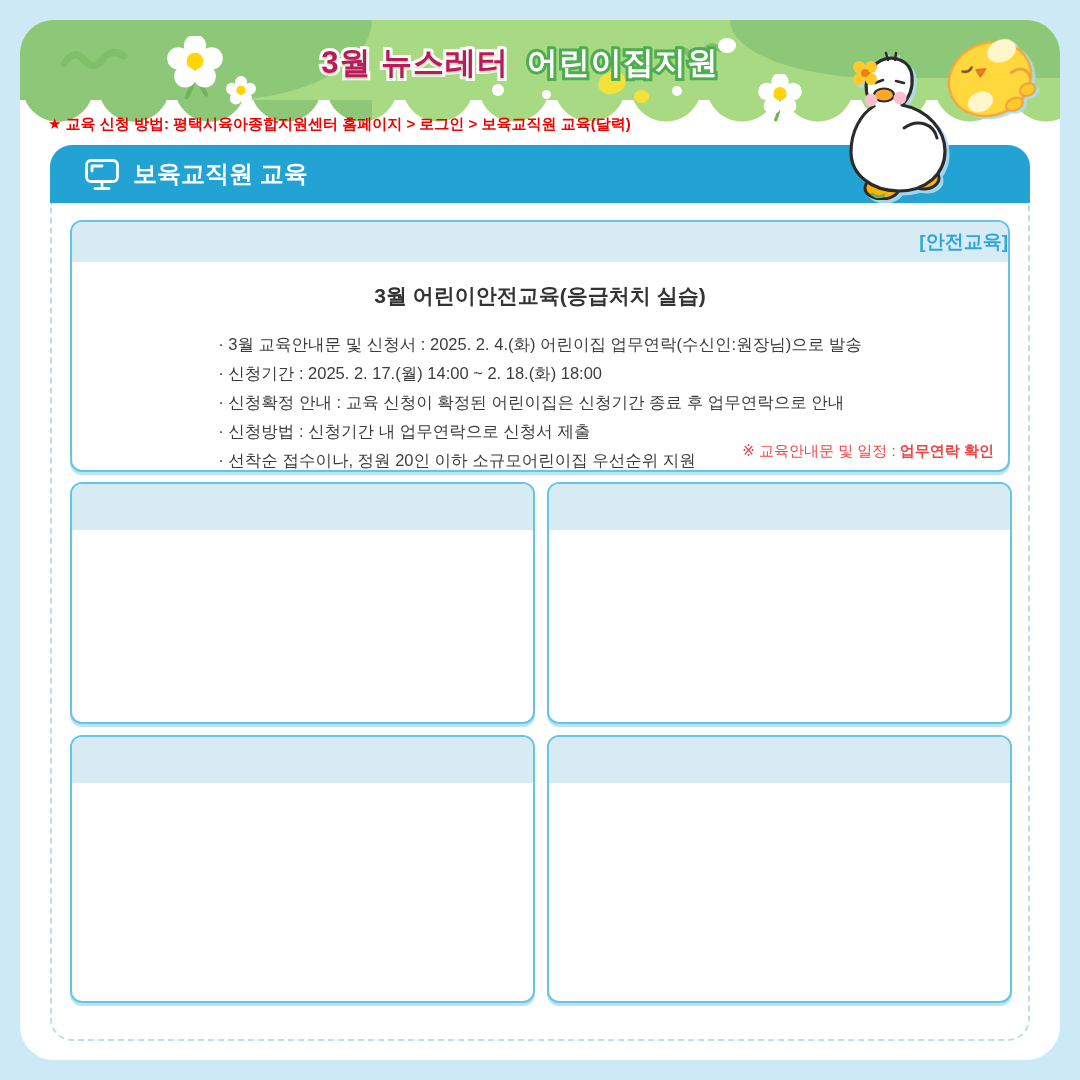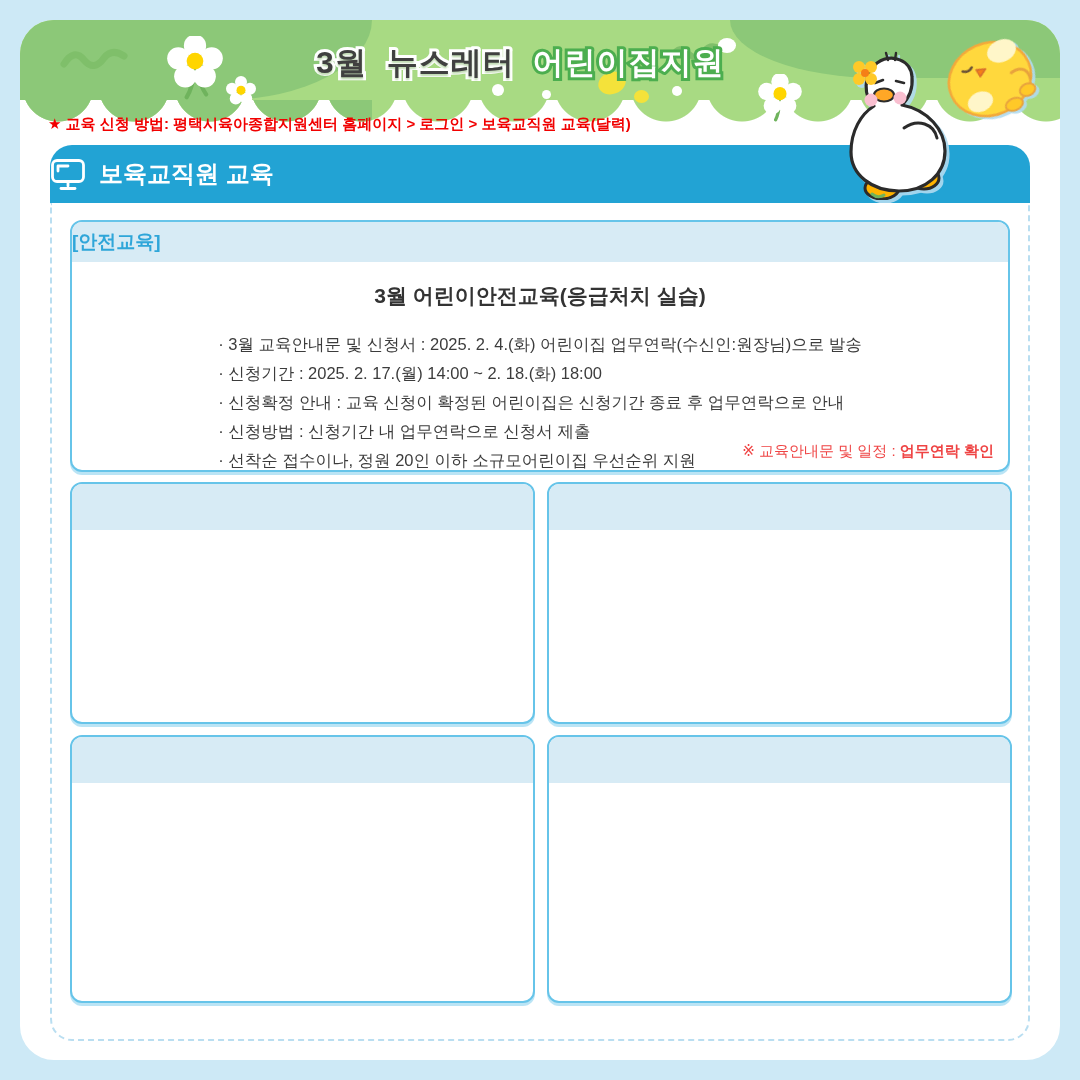--- a/index.html
+++ b/index.html
@@ -15,42 +15,42 @@
     background-size:76px 26px;background-repeat:repeat-x;}
   .banner::after{content:"";position:absolute;left:0;top:100%;width:100%;height:26px;z-index:0;
     background-image:radial-gradient(circle 36px at 50% -14px,#A8DA83 35px,transparent 36px);
     background-size:76px 26px;background-repeat:repeat-x;}
   .blob-dark-left{position:absolute;left:0;top:0;width:352px;height:80px;background:#8CC878;
     border-bottom-right-radius:150px 80px;}
   .blob-dark-right{position:absolute;right:0;top:0;width:330px;height:58px;background:#8CC878;
     border-bottom-left-radius:150px 58px;}
   .banner-title{position:absolute;left:0;right:40px;top:22px;text-align:center;z-index:3;
     font-size:31px;font-weight:900;letter-spacing:1px;white-space:nowrap;}
-  .banner-title .t1{color:#404040;-webkit-text-stroke:6px #fff;paint-order:stroke fill;
-    text-shadow:0 2px 2px rgba(110,170,80,.45);font-family:Liberation Mono, monospace;}
+  .banner-title .t1{color:#be185d;-webkit-text-stroke:6px #fff;paint-order:stroke fill;
+    text-shadow:0 2px 2px rgba(110,170,80,.45);}
   .banner-title .t2{color:#fff;-webkit-text-stroke:6px #4CAE4F;paint-order:stroke fill;margin-left:8px;}
   .decor{position:absolute;z-index:2;}
   .dot{position:absolute;border-radius:50%;z-index:2;}
 
   
   .notice{position:absolute;left:28px;top:95px;font-size:15px;font-weight:700;color:#F10000;z-index:2;}
 
   
   .section-bar{position:absolute;left:30px;top:125px;width:980px;height:58px;background:#22A3D4;
-    border-radius:22px 22px 0 0;display:flex;align-items:center;gap:13px;
+    border-radius:22px 22px 0 0;display:flex;align-items:center;gap:13px;padding-left:34px;
     box-sizing:border-box;color:#fff;font-size:24px;font-weight:800;z-index:1;}
 
   
   .panel{position:absolute;left:30px;top:183px;width:980px;height:838px;background:#fff;
     border:2px dashed #B9DEF1;border-top:none;border-radius:0 0 22px 22px;box-sizing:border-box;z-index:1;}
 
   
   .card{position:absolute;border:2px solid #66C4E9;border-radius:12px;background:#fff;
     overflow:hidden;box-sizing:border-box;box-shadow:0 3px 0 rgba(102,196,233,.45);}
-  .card-head{background:#D7EBF5;display:flex;align-items:center;justify-content:flex-start;}
+  .card-head{background:#D7EBF5;display:flex;align-items:center;justify-content:flex-end;}
   .main-card{left:18px;top:17px;width:940px;height:252px;}
   .main-card .card-head{height:40px;font-size:19px;font-weight:700;color:#2FA6D9;}
   .main-title{text-align:center;margin-top:20px;font-size:21px;font-weight:800;color:#333;}
   .bullets{width:fit-content;margin:20px auto 8px;font-size:16.5px;color:#3C3C3C;line-height:29px;
     white-space:nowrap;}
   .note{position:absolute;right:14px;bottom:9px;font-size:15px;color:#ef4444;}
   .note .nb{font-weight:800;}
   .empty-head{height:46px;background:#D7EBF5;}
   .empty-1{left:18px;top:279px;width:465px;height:242px;}
   .empty-2{left:495px;top:279px;width:465px;height:242px;}

